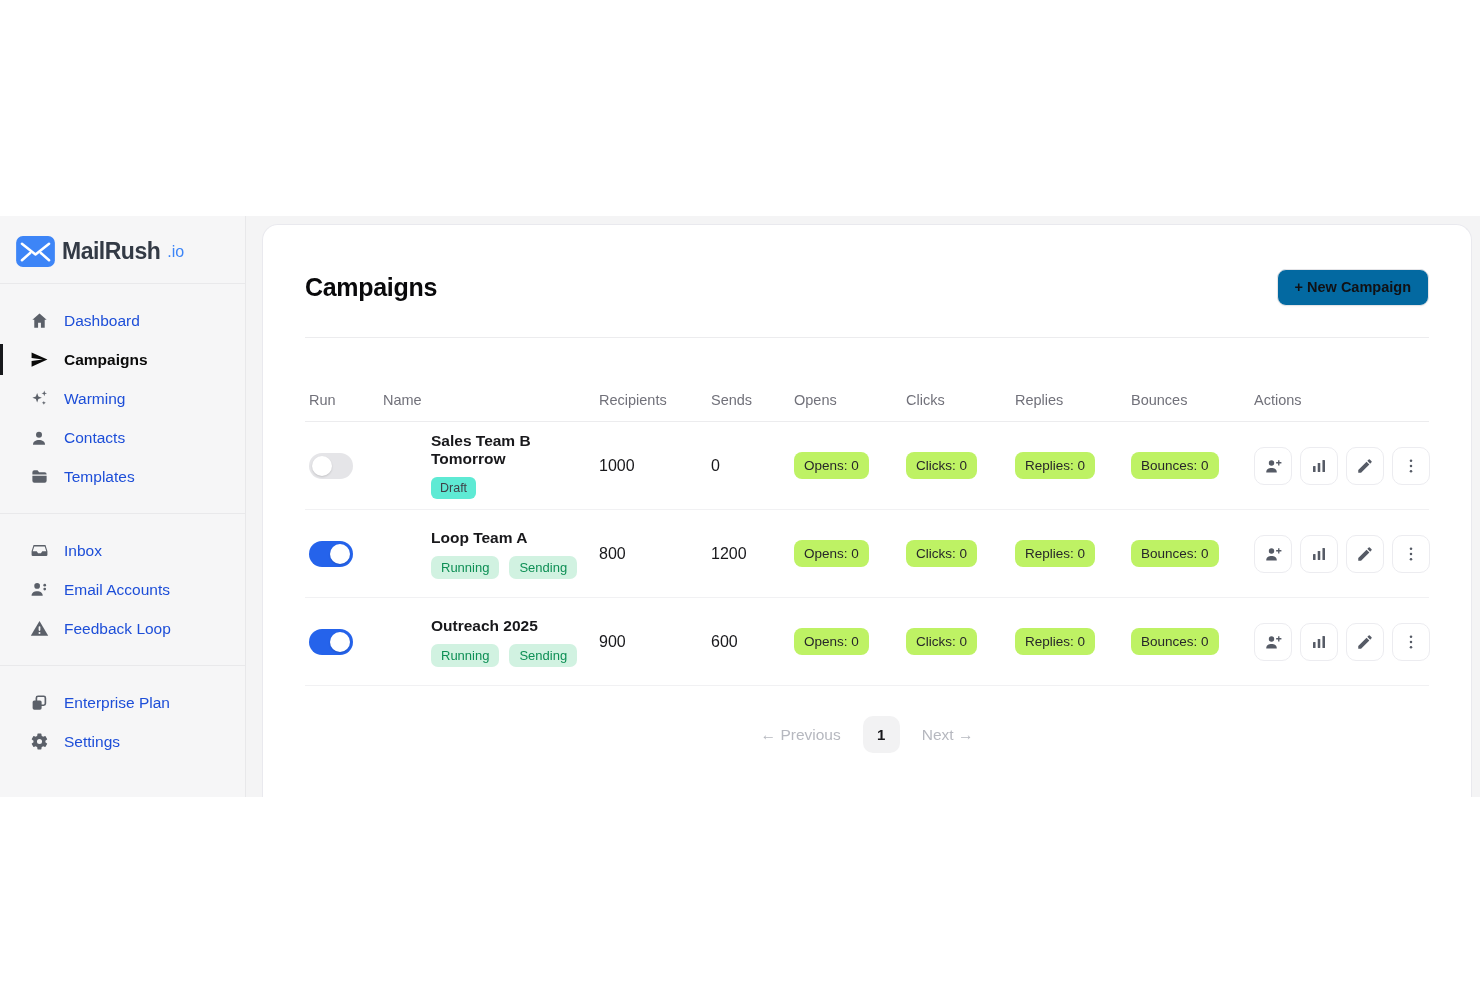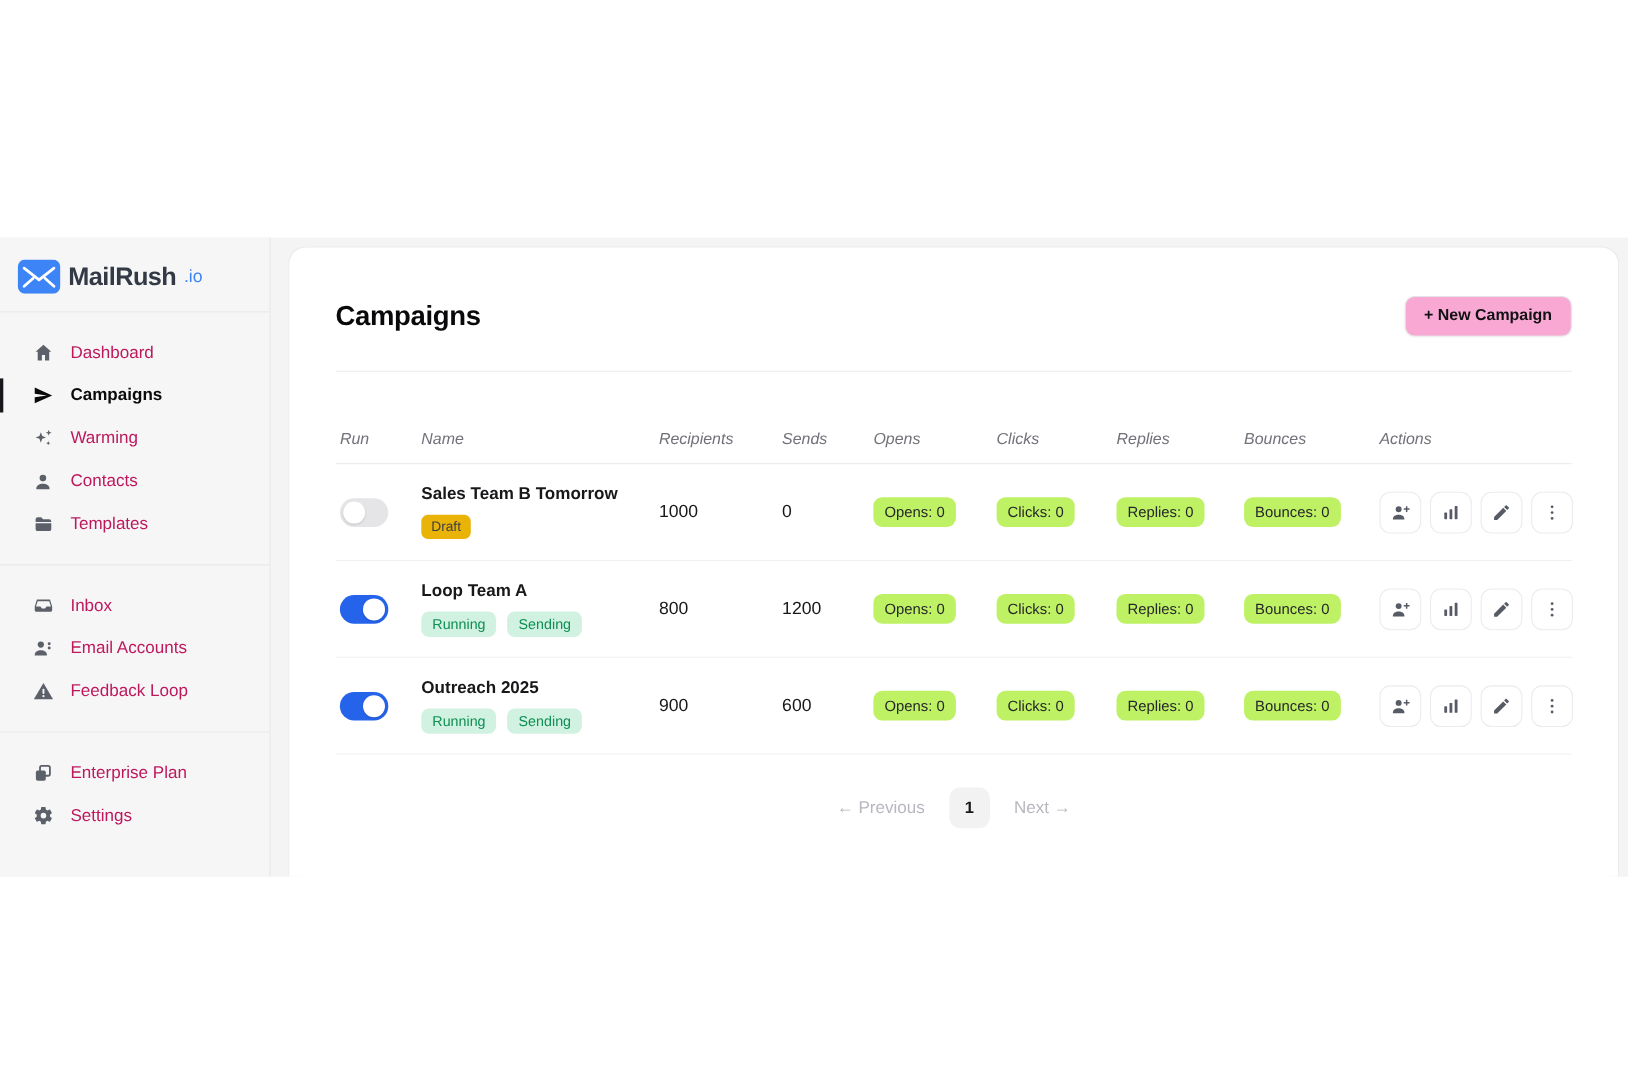--- a/index.html
+++ b/index.html
@@ -12,54 +12,54 @@
   
   .sidebar { position: absolute; left: 0; top: 0; width: 246px; height: 581px;
     background: #f6f6f7; border-right: 1px solid #e8e8ea; }
   .logo-row { display: flex; align-items: center; gap: 7px; padding: 20px 0 16px 16px; }
   .logo-badge { width: 39px; height: 31px; flex: 0 0 auto; }
   .logo-text { font-size: 23px; font-weight: 700; color: #333a45; letter-spacing: -0.5px; }
   .logo-tld { font-size: 16px; font-weight: 400; color: #3d85f7; }
   .side-divider { border: none; border-top: 1px solid #e9e9eb; width: 100%; }
   .nav-group { padding: 17px 0; }
   .nav-item { position: relative; display: flex; align-items: center; gap: 15px;
-    height: 39px; padding-left: 29px; font-size: 15.5px; color: #be185d; cursor: pointer; }
+    height: 39px; padding-left: 29px; font-size: 15.5px; color: #1d4ed8; cursor: pointer; }
   .nav-item .nicon { width: 20px; height: 20px; display: flex; align-items: center;
     justify-content: center; color: #5b6069; }
   .nav-item.active { color: #0a0a0a; font-weight: 700; }
   .nav-item.active .nicon { color: #0a0a0a; }
   .nav-item.active::before { content: ""; position: absolute; left: 0; top: 4px;
     width: 3px; height: 31px; background: #17181c; }
 
   
   .card { position: absolute; left: 262px; top: 8px; width: 1210px; height: 573px;
     background: #ffffff; border: 1px solid #e9e9ee; border-bottom: none;
     border-radius: 16px 16px 0 0; padding: 0 42px; }
   .title-row { display: flex; align-items: center; justify-content: space-between;
     margin-top: 44px; height: 36px; }
   .page-title { font-size: 25px; font-weight: 700; color: #09090b; letter-spacing: -0.3px; }
-  .new-campaign-btn { height: 37px; padding: 0 17px; background: #f9a8d4;
+  .new-campaign-btn { height: 37px; padding: 0 17px; background: #0369a1;
     border: 1px solid #e4e4e7; border-radius: 9px; font-size: 14.5px; font-weight: 700;
     color: #111114; cursor: pointer; box-shadow: 0 1px 2px rgba(0,0,0,0.03); }
   .title-hr { border: none; border-top: 1px solid #ececee; margin-top: 32px; }
 
   
   .tgrid { display: grid;
     grid-template-columns: 74px 216px 112px 83px 112px 109px 116px 123px 1fr;
     align-items: center; }
-  .thead { margin-top: 40px; height: 44px; border-bottom: 1px solid #ececee; font-style: italic; }
+  .thead { margin-top: 40px; height: 44px; border-bottom: 1px solid #ececee; }
   .thead .th { font-size: 14.5px; color: #71717a; padding-left: 4px; }
   .trow { height: 88px; border-bottom: 1px solid #f1f1f3; }
   .td { padding-left: 4px; }
   .num { font-size: 16px; color: #18181b; }
 
-  .name-stack { display: flex; flex-direction: column; gap: 9px; align-items: flex-start; }
+  .name-stack { display: flex; flex-direction: column; gap: 9px; align-items: flex-start; margin-left: 48px; }
   .camp-name { font-size: 15.5px; font-weight: 700; color: #18181b; }
   .badge-line { display: flex; gap: 10px; }
-  .badge-gray { background: #eab308; color: #3f3f46; font-size: 12.5px; font-weight: 500;
+  .badge-gray { background: #5eead4; color: #3f3f46; font-size: 12.5px; font-weight: 500;
     padding: 4px 9px; border-radius: 6px; }
   .badge-green { background: #d1f2e1; color: #0e8f55; font-size: 13px; font-weight: 500;
     padding: 4px 10px; border-radius: 7px; text-align: right; }
   .metric-pill { display: inline-block; background: #bef264; color: #27272a;
     font-size: 13.5px; padding: 6px 10px; border-radius: 8px; }
 
   
   .toggle { position: relative; width: 44px; height: 26px; border-radius: 13px;
     background: #e5e5e8; cursor: pointer; flex: 0 0 auto; }
   .toggle .knob { position: absolute; top: 3px; left: 3px; width: 20px; height: 20px;

